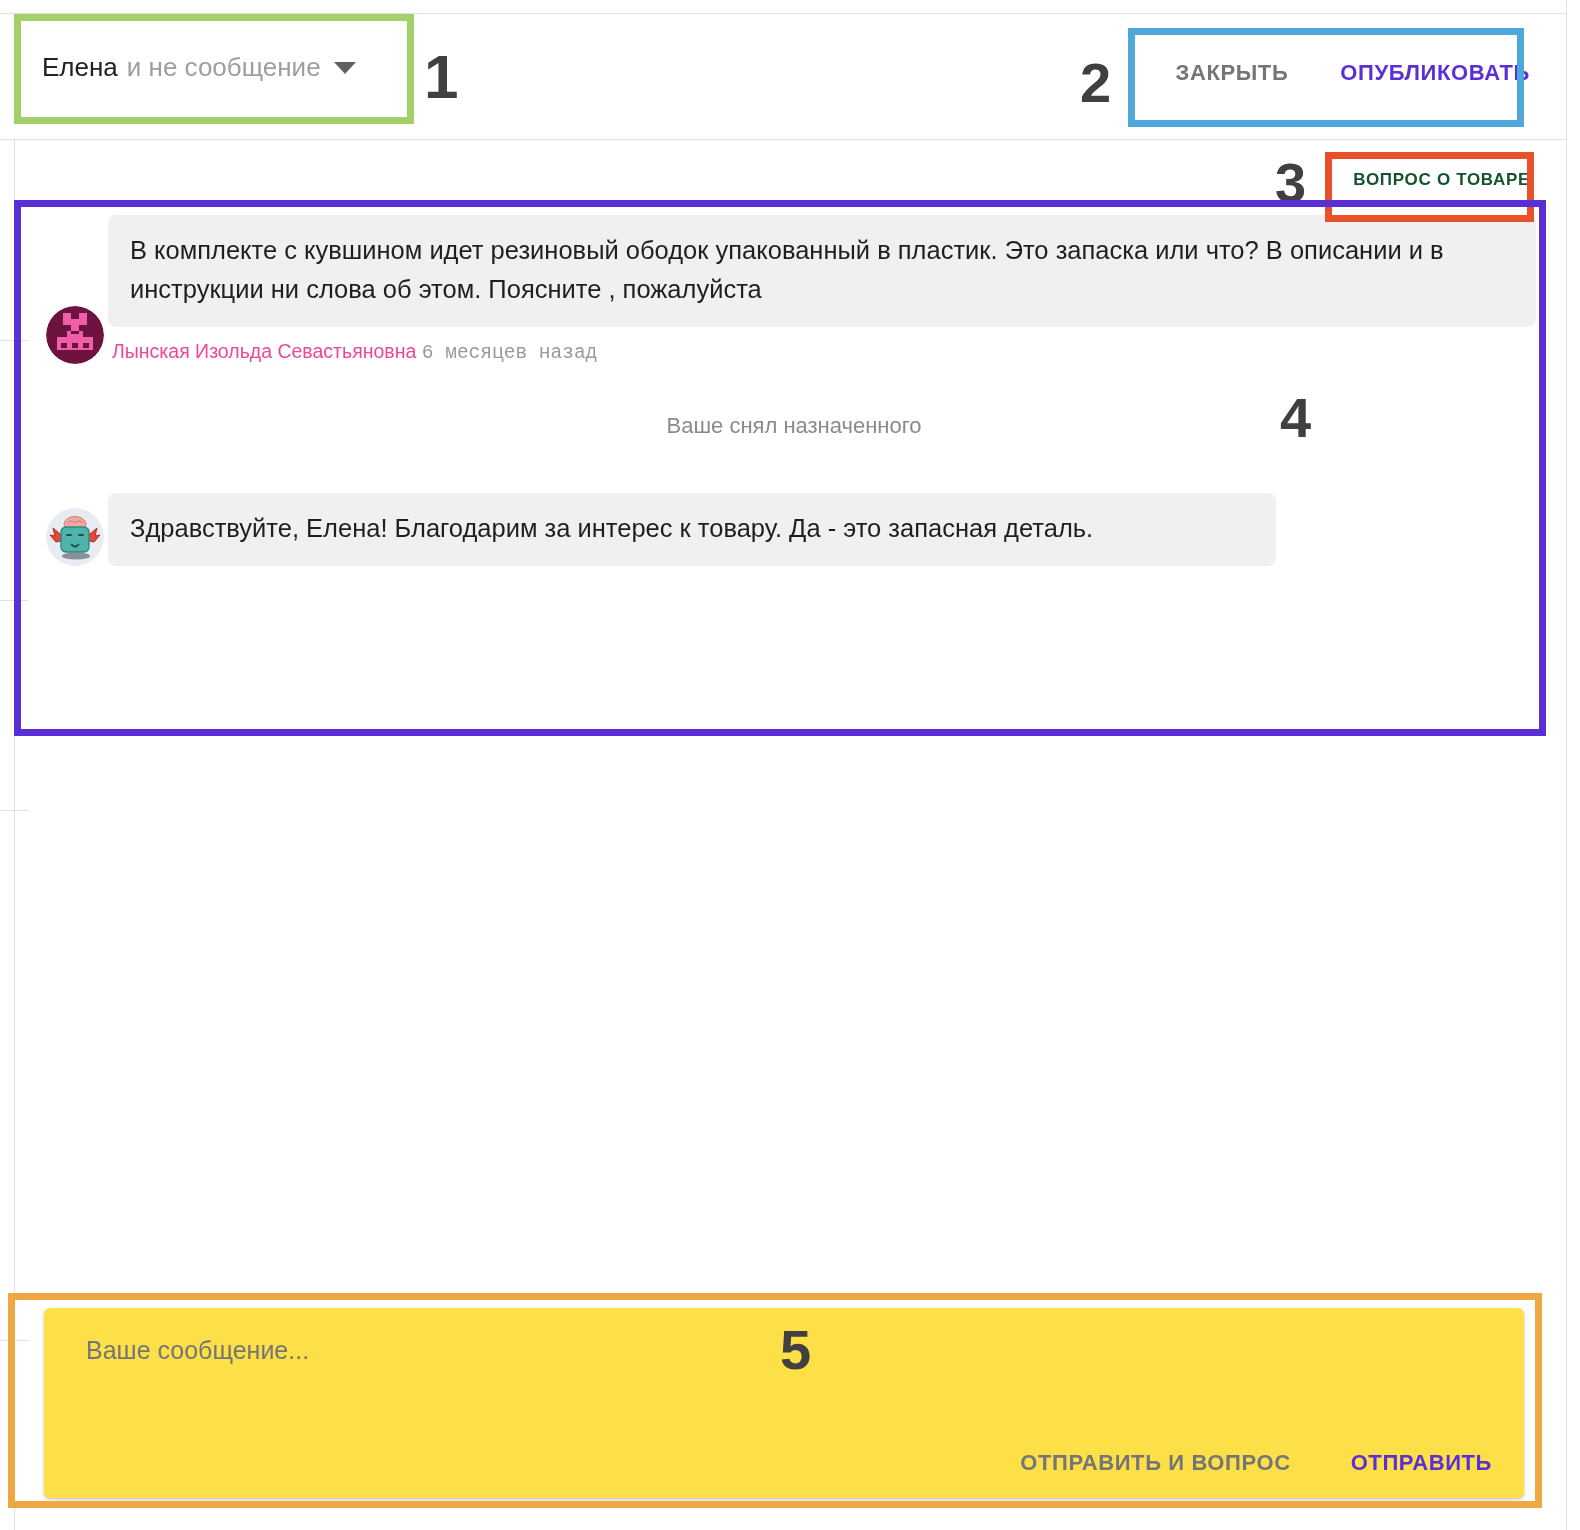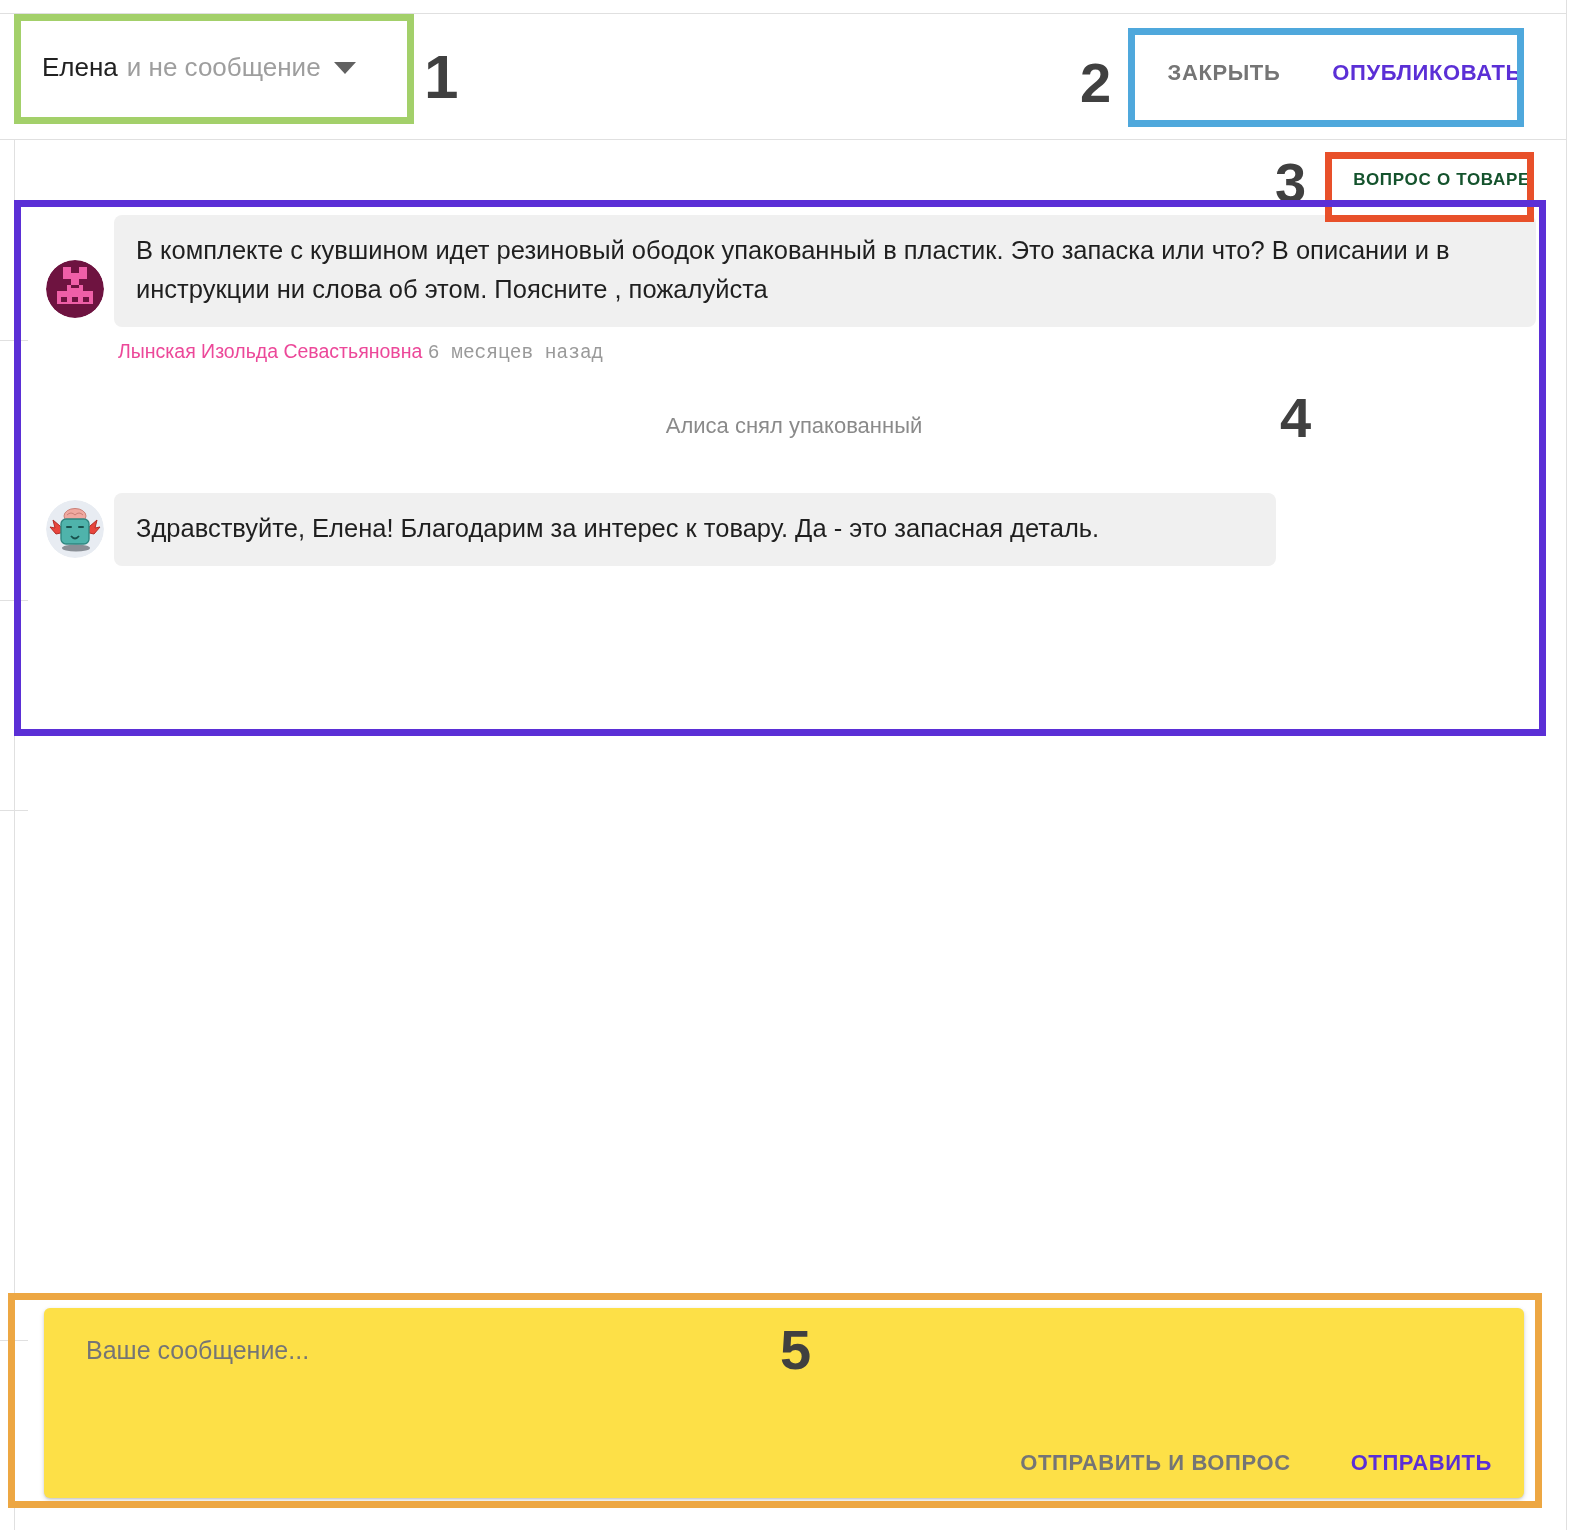--- a/index.html
+++ b/index.html
@@ -30,41 +30,41 @@
   .assignee .who  { font-size:26px; color:#212121; }
   .assignee .rest { font-size:26px; color:#9e9e9e; }
   .caret {
     width:0; height:0; margin-left:4px;
     border-left:11px solid transparent;
     border-right:11px solid transparent;
     border-top:12px solid #616161;
   }
 
   
-  .hdr-actions { position:absolute; right:58px; top:60px; display:flex; align-items:center; gap:52px;justify-content:center; }
+  .hdr-actions { position:absolute; right:50px; top:60px; display:flex; align-items:center; gap:52px;justify-content:center; }
   .btn-text {
     background:none; border:none; padding:0;
     font-family:inherit; font-size:22px; font-weight:600;
     letter-spacing:0.6px; cursor:pointer; white-space:nowrap;
   }
   .btn-grey   { color:#757575; }
   .btn-purple { color:#5b2fd6; }
 
   
   .topic-tag {
     position:absolute; right:50px; top:170px;
     font-size:17px; font-weight:600; letter-spacing:0.7px;
     color:#14532d; background:none; border:none; padding:0;
     font-family:inherit; cursor:pointer; white-space:nowrap;
   }
 
   
   .thread { position:absolute; left:28px; top:205px; width:1532px; height:525px; }
 
-  .msg { position:absolute; display:flex; align-items:center; gap:10px; }
+  .msg { position:absolute; display:flex; align-items:flex-end; gap:4px; }
   .msg-1 { left:18px; top:10px;  width:1490px; }
   .msg-2 { left:18px; top:288px; width:1230px; }
 
   .avatar { width:58px; height:58px; border-radius:50%; flex:0 0 58px; overflow:hidden; }
   .avatar svg { display:block; width:58px; height:58px; }
 
   .msg-body { flex:1 1 auto; }
   .bubble {
     background:#f0f0f0; border-radius:8px;
     padding:16px 22px 18px 22px;
@@ -165,21 +165,21 @@
       </div>
       <div class="msg-body">
         <div class="bubble">В комплекте с кувшином идет резиновый ободок упакованный в пластик. Это запаска или что? В описании и в инструкции ни слова об этом. Поясните , пожалуйста</div>
         <div class="meta">
           <span class="author">Лынская Изольда Севастьяновна</span>
           <span class="when">6 месяцев назад</span>
         </div>
       </div>
     </div>
 
-    <div class="sys-event">Алиса снял упакованный</div>
+    <div class="sys-event">Ваше снял назначенного</div>
 
     <div class="msg msg-2">
       <div class="avatar">
         <svg viewBox="0 0 58 58" xmlns="http://www.w3.org/2000/svg">
           <circle cx="29" cy="29" r="29" fill="#e8ecf2"></circle>
           <ellipse cx="30" cy="48" rx="14" ry="3.6" fill="#8a8f96"></ellipse>
           <g fill="#e8453c" stroke="#b22d26" stroke-width="1">
             <path d="M14 26 L7 20 L9 28 L4 27 L10 34 L19 32 Z"></path>
             <path d="M44 26 L51 20 L49 28 L54 27 L48 34 L39 32 Z"></path>
           </g>

